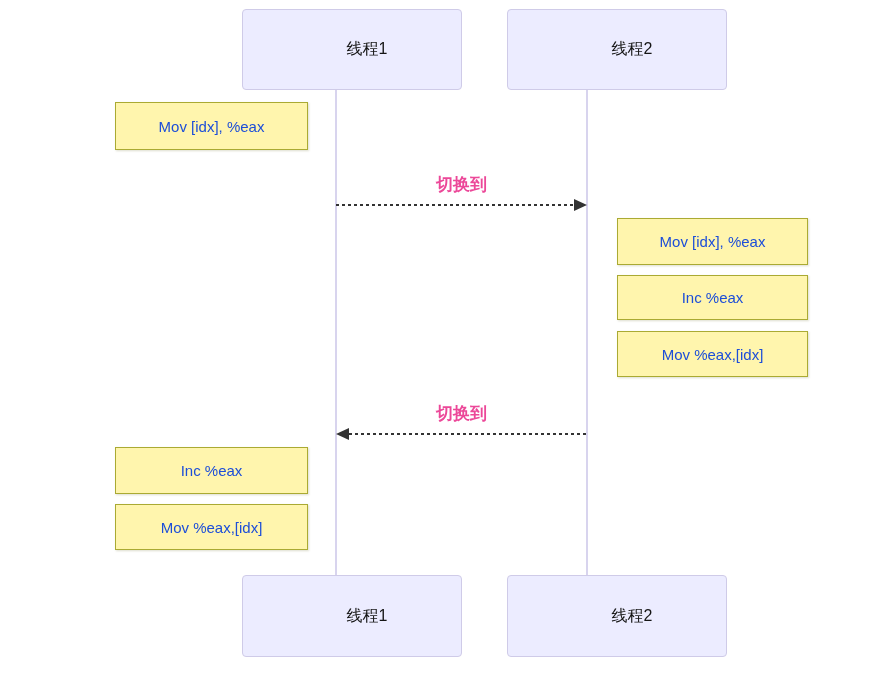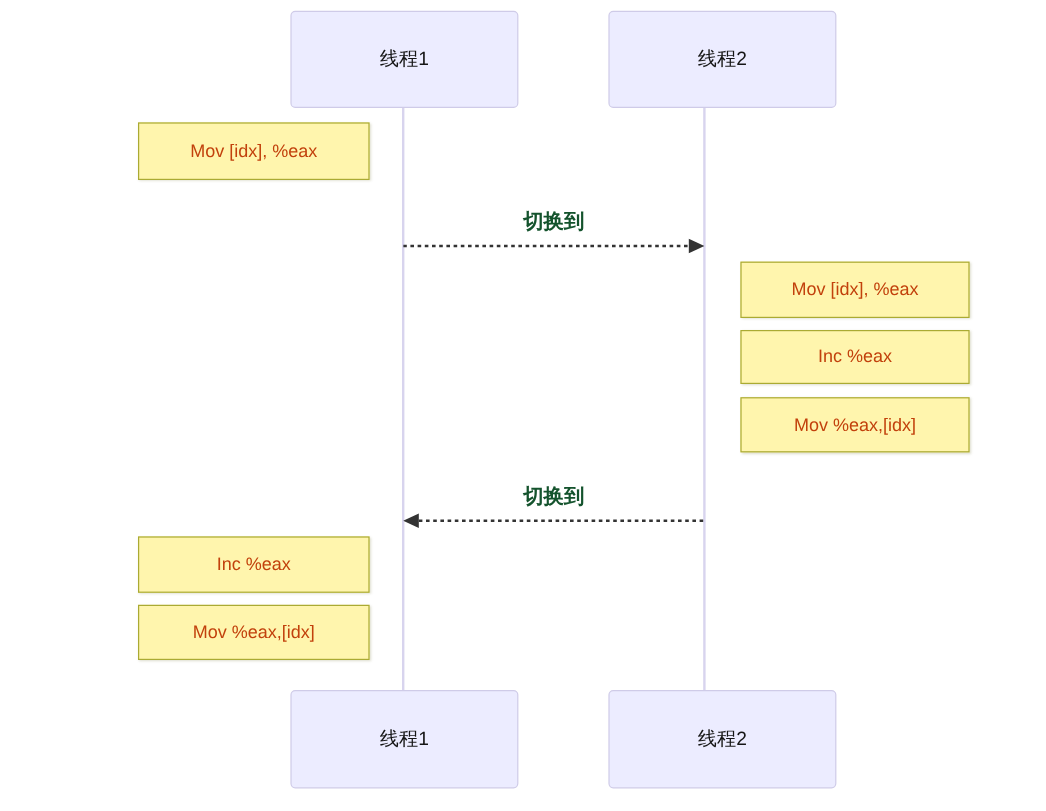--- a/index.html
+++ b/index.html
@@ -8,43 +8,43 @@
     font-family:"Liberation Sans","DejaVu Sans",sans-serif;
     overflow:hidden;
   }
   .lifeline{position:absolute;top:88px;height:488px;width:2px;background:#d8d4ee;}
   .ll1{left:335px;}
   .ll2{left:586px;}
   .actor{
     position:absolute;width:188px;height:79px;
     background:#ececff;border:1px solid #cfcbe8;border-radius:4px;
     display:flex;align-items:center;justify-content:center;
-    font-size:16px;color:#151515;
+    font-size:16px;color:#151515;padding-left:30px;
   }
   .a1{left:242px;}
   .a2{left:507px;}
   .top{top:9px;}
   .bottom{top:575px;height:80px;}
   .note{
     position:absolute;background:#fff5ad;border:1px solid #aaaa33;
     display:flex;align-items:center;justify-content:center;
-    font-size:15px;color:#c2410c;
+    font-size:15px;color:#1d4ed8;
     box-shadow:1px 1px 2px rgba(120,120,60,0.25);
   }
   .n1{left:115px;top:102px;width:191px;height:46px;}
   .n2{left:617px;top:218px;width:189px;height:45px;}
   .n3{left:617px;top:275px;width:189px;height:43px;}
   .n4{left:617px;top:331px;width:189px;height:44px;}
   .n5{left:115px;top:447px;width:191px;height:45px;}
   .n6{left:115px;top:504px;width:191px;height:44px;}
   .message{position:absolute;left:336px;width:251px;}
   .m1{top:172px;}
   .m2{top:401px;}
   .msg-label{
-    text-align:center;font-weight:bold;font-size:17px;color:#14532d;
+    text-align:center;font-weight:bold;font-size:17px;color:#ec4899;
     height:26px;line-height:26px;
   }
   .message svg{display:block;}
 </style>
 </head>
 <body>
 
 <div class="stage">
 
   <div class="lifeline ll1"></div>

